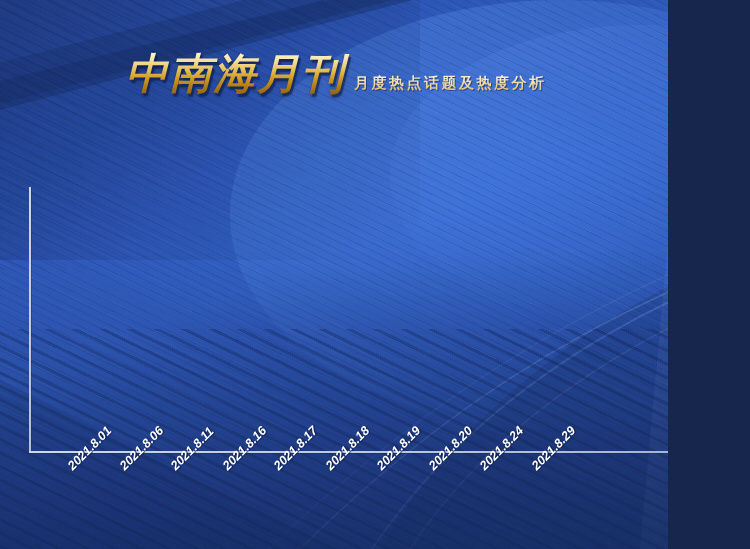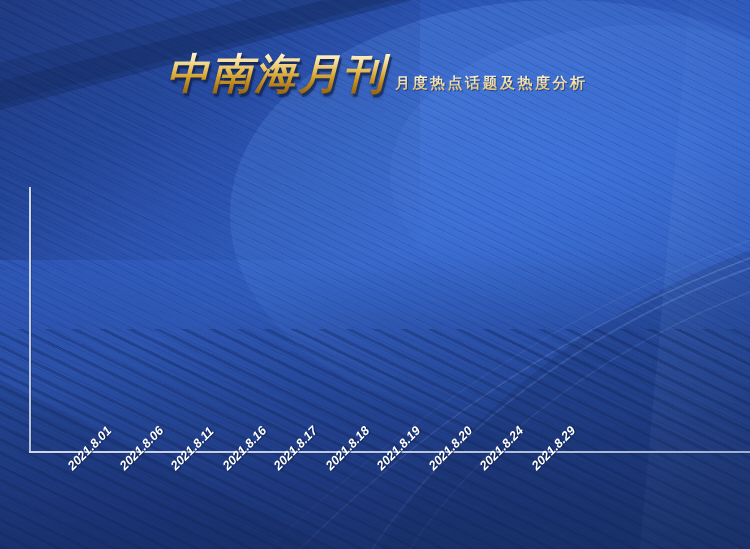--- a/index.html
+++ b/index.html
@@ -7,21 +7,21 @@
     margin: 0;
     padding: 0;
     background: #16264d;
   }
   body {
     font-family: "Liberation Sans", sans-serif;
   }
 
   #stage {
     position: relative;
-    width: 750px;
+    width: 668px;
     height: 549px;
     overflow: hidden;
     background: #ef4444;
   }
   .bg-grad-1 {
     position: absolute;
     inset: 0;
     background: linear-gradient(160deg, #2c4ea6 0%, #2b52b0 22%, #3461c6 48%, #2a4ea9 70%, #20407f 100%);
   }
   .bg-grad-2 {

